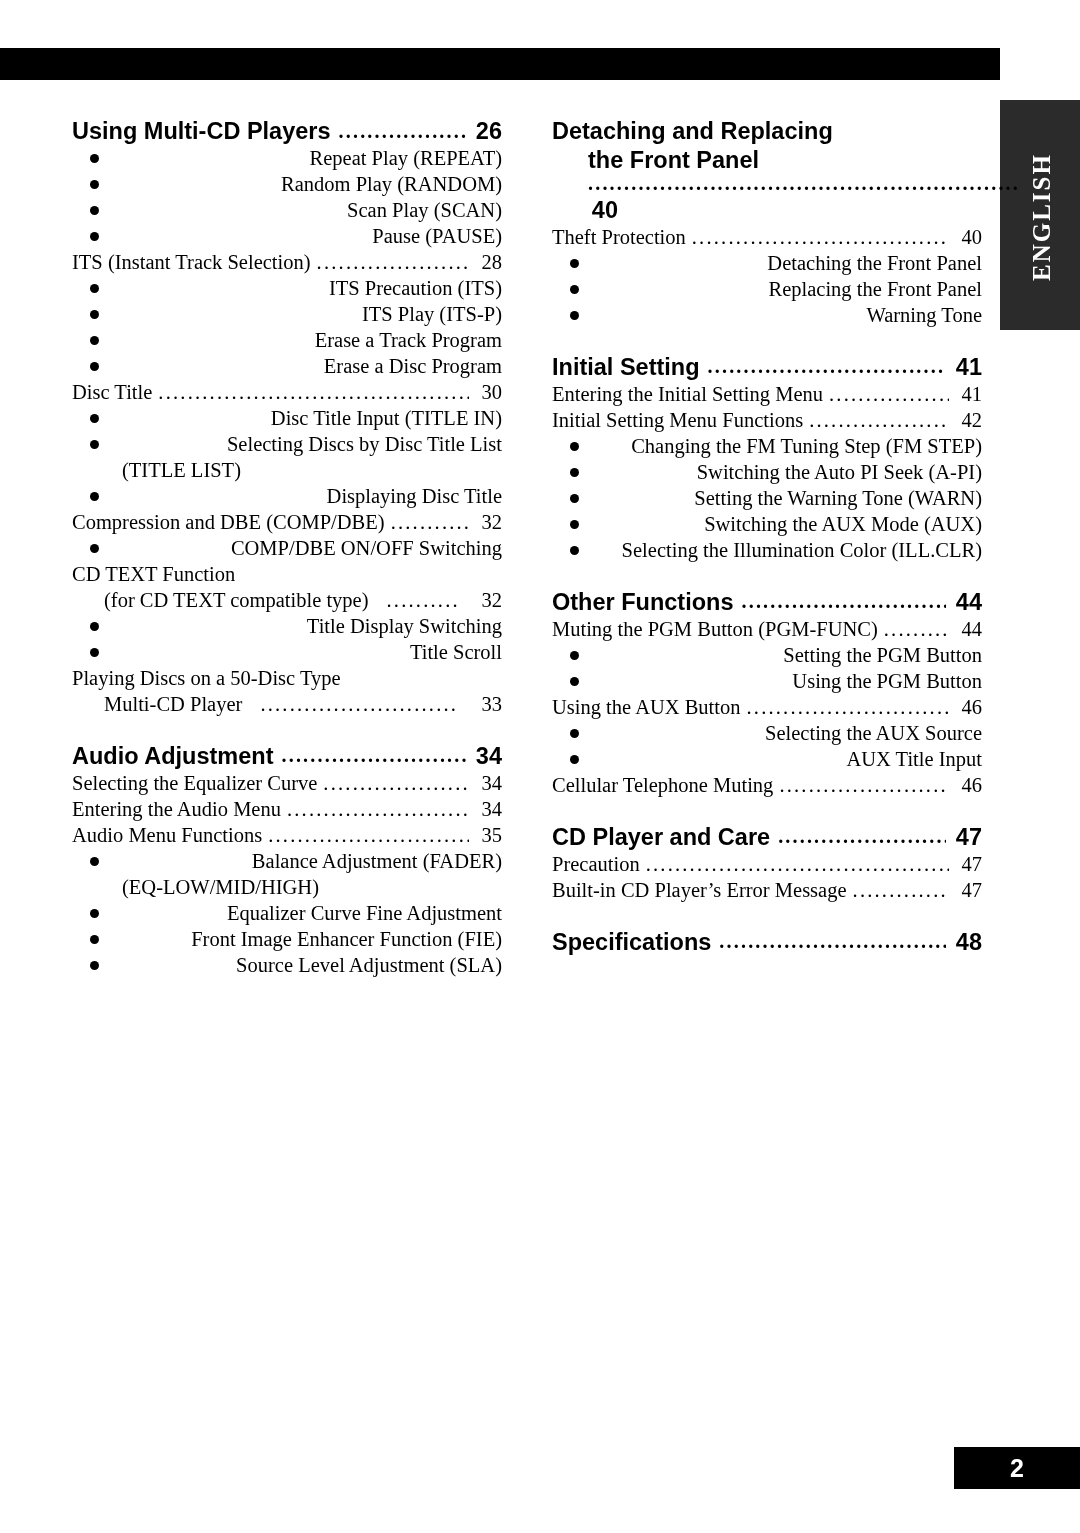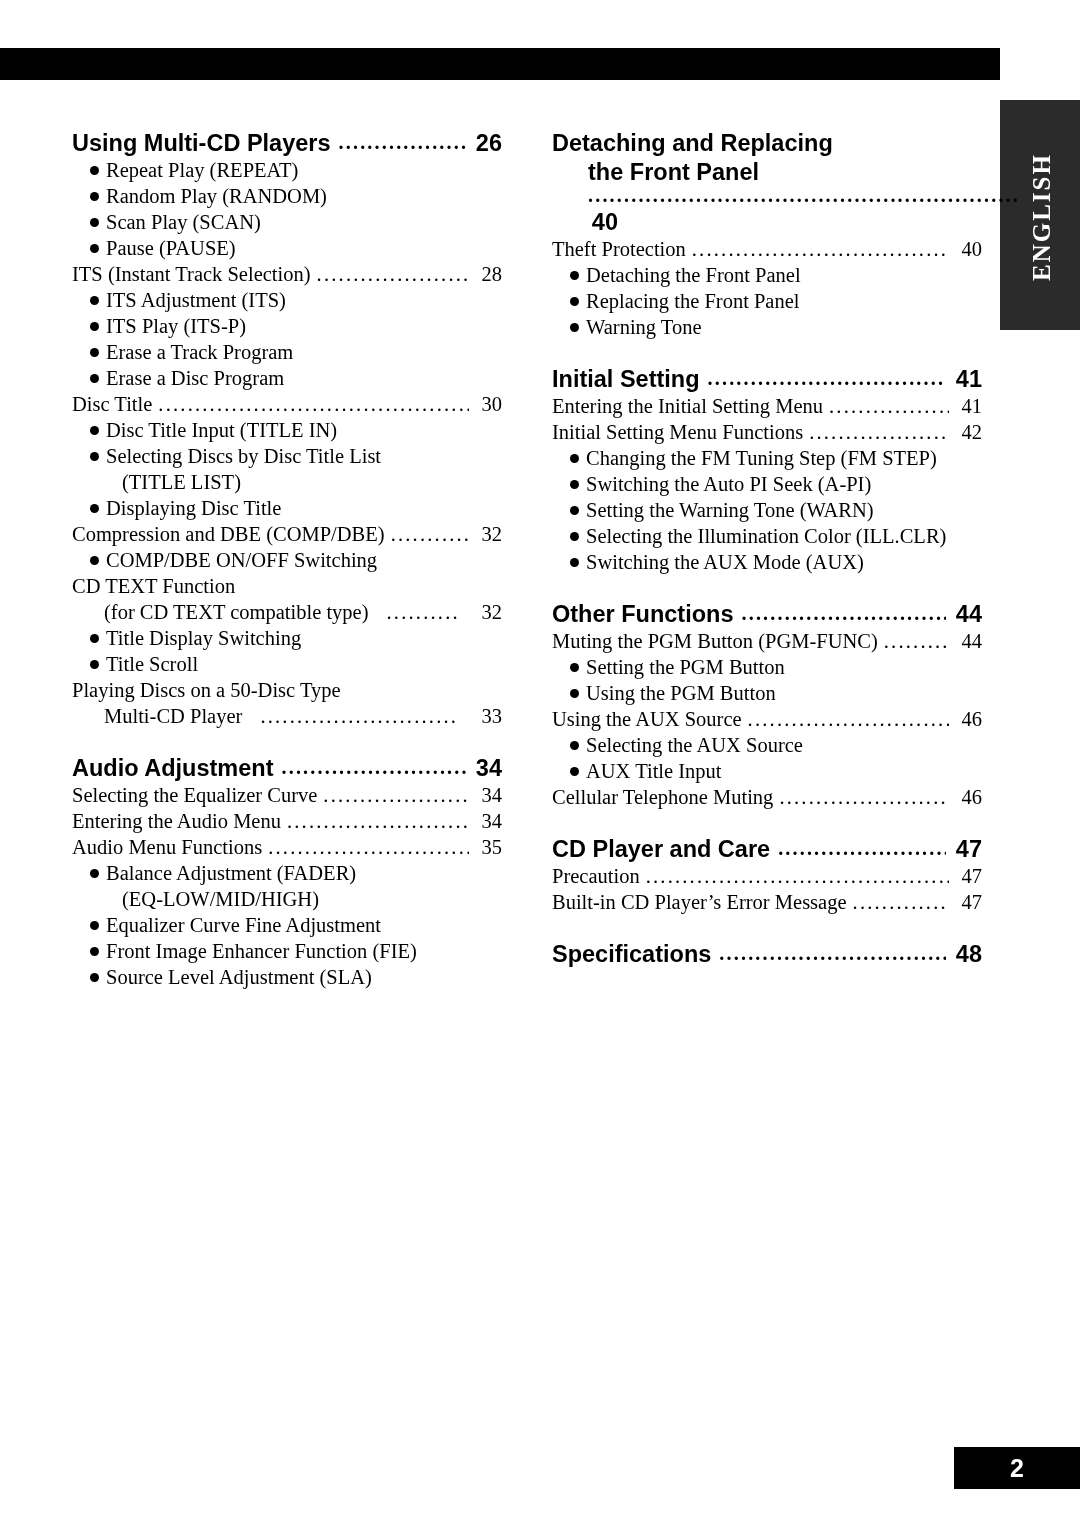--- a/index.html
+++ b/index.html
@@ -64,21 +64,21 @@
   .section-head {
     font-family: "Liberation Sans", sans-serif;
     font-weight: bold;
     font-size: 23.5px;
     color: #000000;
     display: flex;
     align-items: baseline;
     white-space: nowrap;
     margin-top: 26px;
   }
-  .section-head.first { margin-top: 12px; }
+  .section-head.first { margin-top: 0; align-items: flex-end; }
   .section-head .sh-title { flex: 0 0 auto; }
   .section-head .dots {
     flex: 1 1 auto;
     overflow: hidden;
     white-space: nowrap;
     font-family: "Liberation Serif", serif;
     font-size: 20px;
     letter-spacing: 2.2px;
     color: #000;
     margin: 0 6px 0 8px;
@@ -132,21 +132,21 @@
   .entry .e-text { flex: 0 0 auto; }
   .entry .dots {
     flex: 1 1 auto;
     overflow: hidden;
     white-space: nowrap;
     letter-spacing: 2.2px;
     margin: 0 5px 0 6px;
   }
   .entry .e-page { flex: 0 0 auto; min-width: 28px; text-align: right; }
 
-  .lvl1 { padding-left: 18px; }
+  .lvl1 { padding-left: 18px; justify-content: space-between; }
   .lvl2 { padding-left: 32px; gap: 12px; }
   .lvl1-cont { padding-left: 50px; }
 
   .bullet {
     display: inline-block;
     width: 9px;
     height: 9px;
     border-radius: 50%;
     background: #000;
     margin-right: 7px;
@@ -204,21 +204,21 @@
         <span class="bullet"></span>
         <span class="e-text">Pause (PAUSE)</span>
       </div>
       <div class="entry">
         <span class="e-text">ITS (Instant Track Selection)</span>
         <span class="dots">......................................................................</span>
         <span class="e-page">28</span>
       </div>
       <div class="entry lvl1">
         <span class="bullet"></span>
-        <span class="e-text">ITS Adjustment (ITS)</span>
+        <span class="e-text">ITS Precaution (ITS)</span>
       </div>
       <div class="entry lvl1">
         <span class="bullet"></span>
         <span class="e-text">ITS Play (ITS-P)</span>
       </div>
       <div class="entry lvl1">
         <span class="bullet"></span>
         <span class="e-text">Erase a Track Program</span>
       </div>
       <div class="entry lvl1">
@@ -366,46 +366,46 @@
       <div class="entry lvl1">
         <span class="bullet"></span>
         <span class="e-text">Switching the Auto PI Seek (A-PI)</span>
       </div>
       <div class="entry lvl1">
         <span class="bullet"></span>
         <span class="e-text">Setting the Warning Tone (WARN)</span>
       </div>
       <div class="entry lvl1">
         <span class="bullet"></span>
+        <span class="e-text">Switching the AUX Mode (AUX)</span>
+      </div>
+      <div class="entry lvl1">
+        <span class="bullet"></span>
         <span class="e-text">Selecting the Illumination Color (ILL.CLR)</span>
-      </div>
-      <div class="entry lvl1">
-        <span class="bullet"></span>
-        <span class="e-text">Switching the AUX Mode (AUX)</span>
       </div>
       <div class="section-head">
         <span class="sh-title">Other Functions</span>
         <span class="dots">............................................................</span>
         <span class="sh-page">44</span>
       </div>
       <div class="entry">
         <span class="e-text">Muting the PGM Button (PGM-FUNC)</span>
         <span class="dots">......................................................................</span>
         <span class="e-page">44</span>
       </div>
       <div class="entry lvl1">
         <span class="bullet"></span>
         <span class="e-text">Setting the PGM Button</span>
       </div>
       <div class="entry lvl1">
         <span class="bullet"></span>
         <span class="e-text">Using the PGM Button</span>
       </div>
       <div class="entry">
-        <span class="e-text">Using the AUX Source</span>
+        <span class="e-text">Using the AUX Button</span>
         <span class="dots">......................................................................</span>
         <span class="e-page">46</span>
       </div>
       <div class="entry lvl1">
         <span class="bullet"></span>
         <span class="e-text">Selecting the AUX Source</span>
       </div>
       <div class="entry lvl1">
         <span class="bullet"></span>
         <span class="e-text">AUX Title Input</span>

